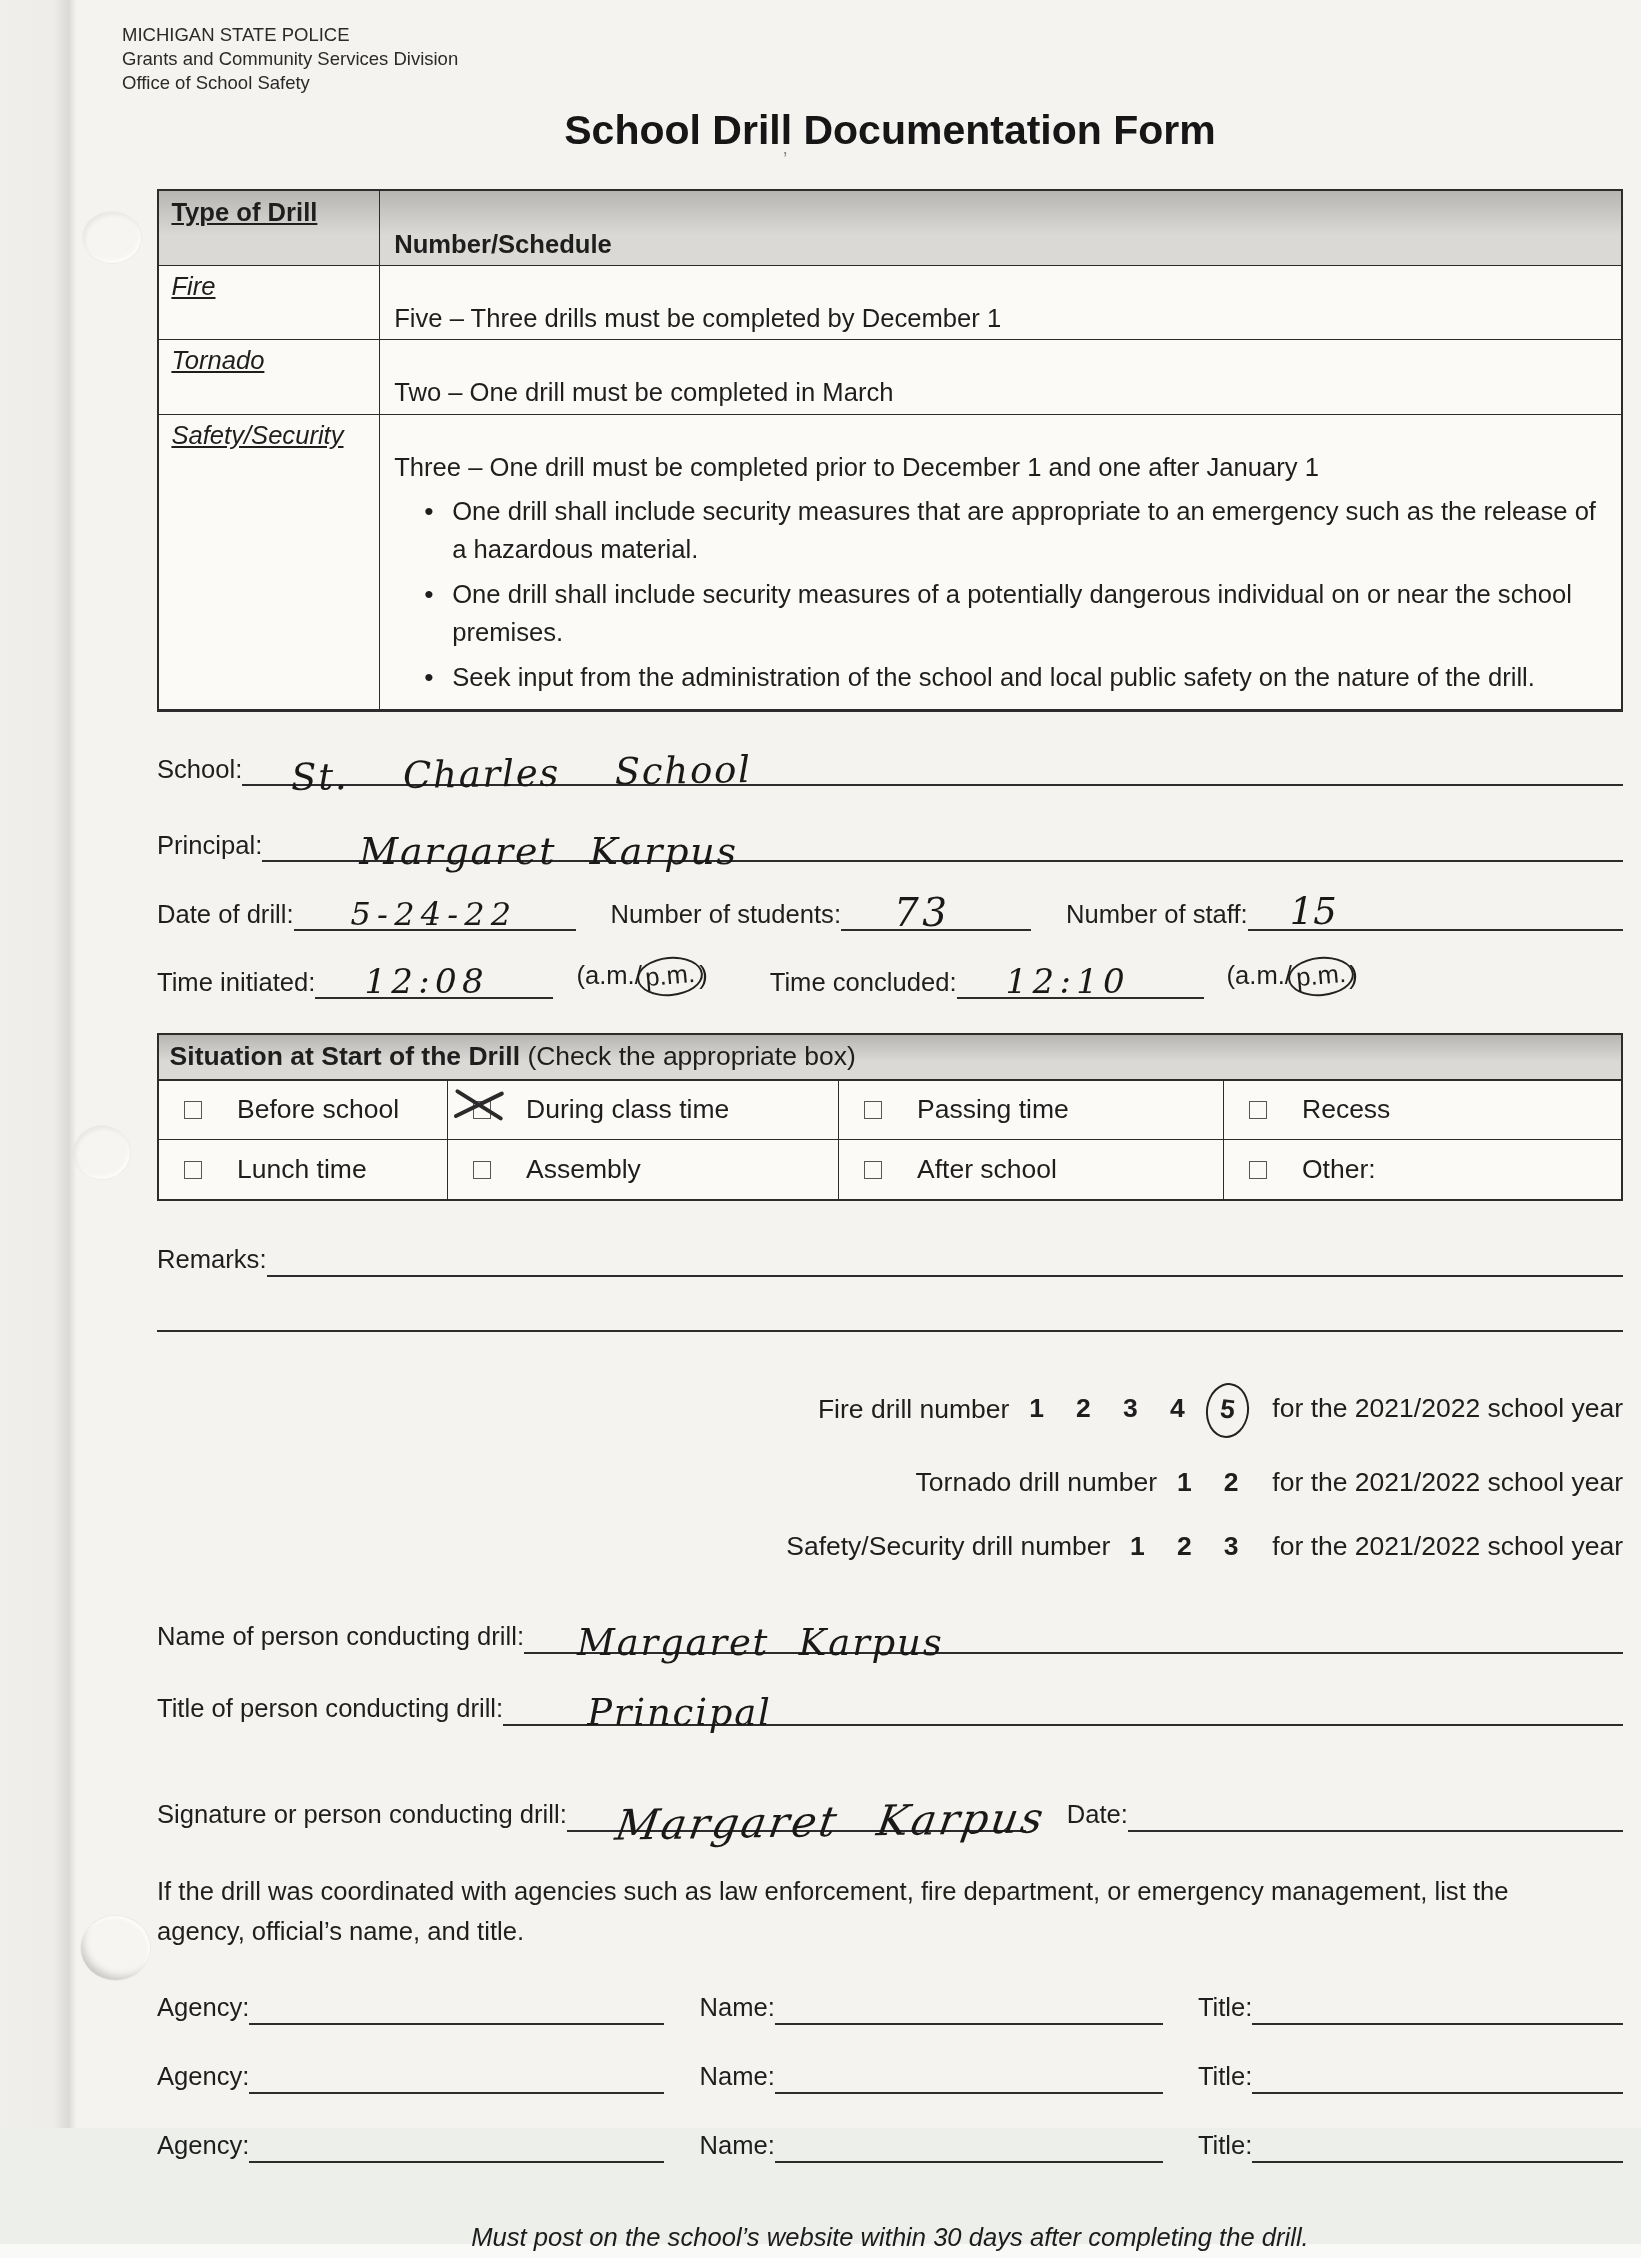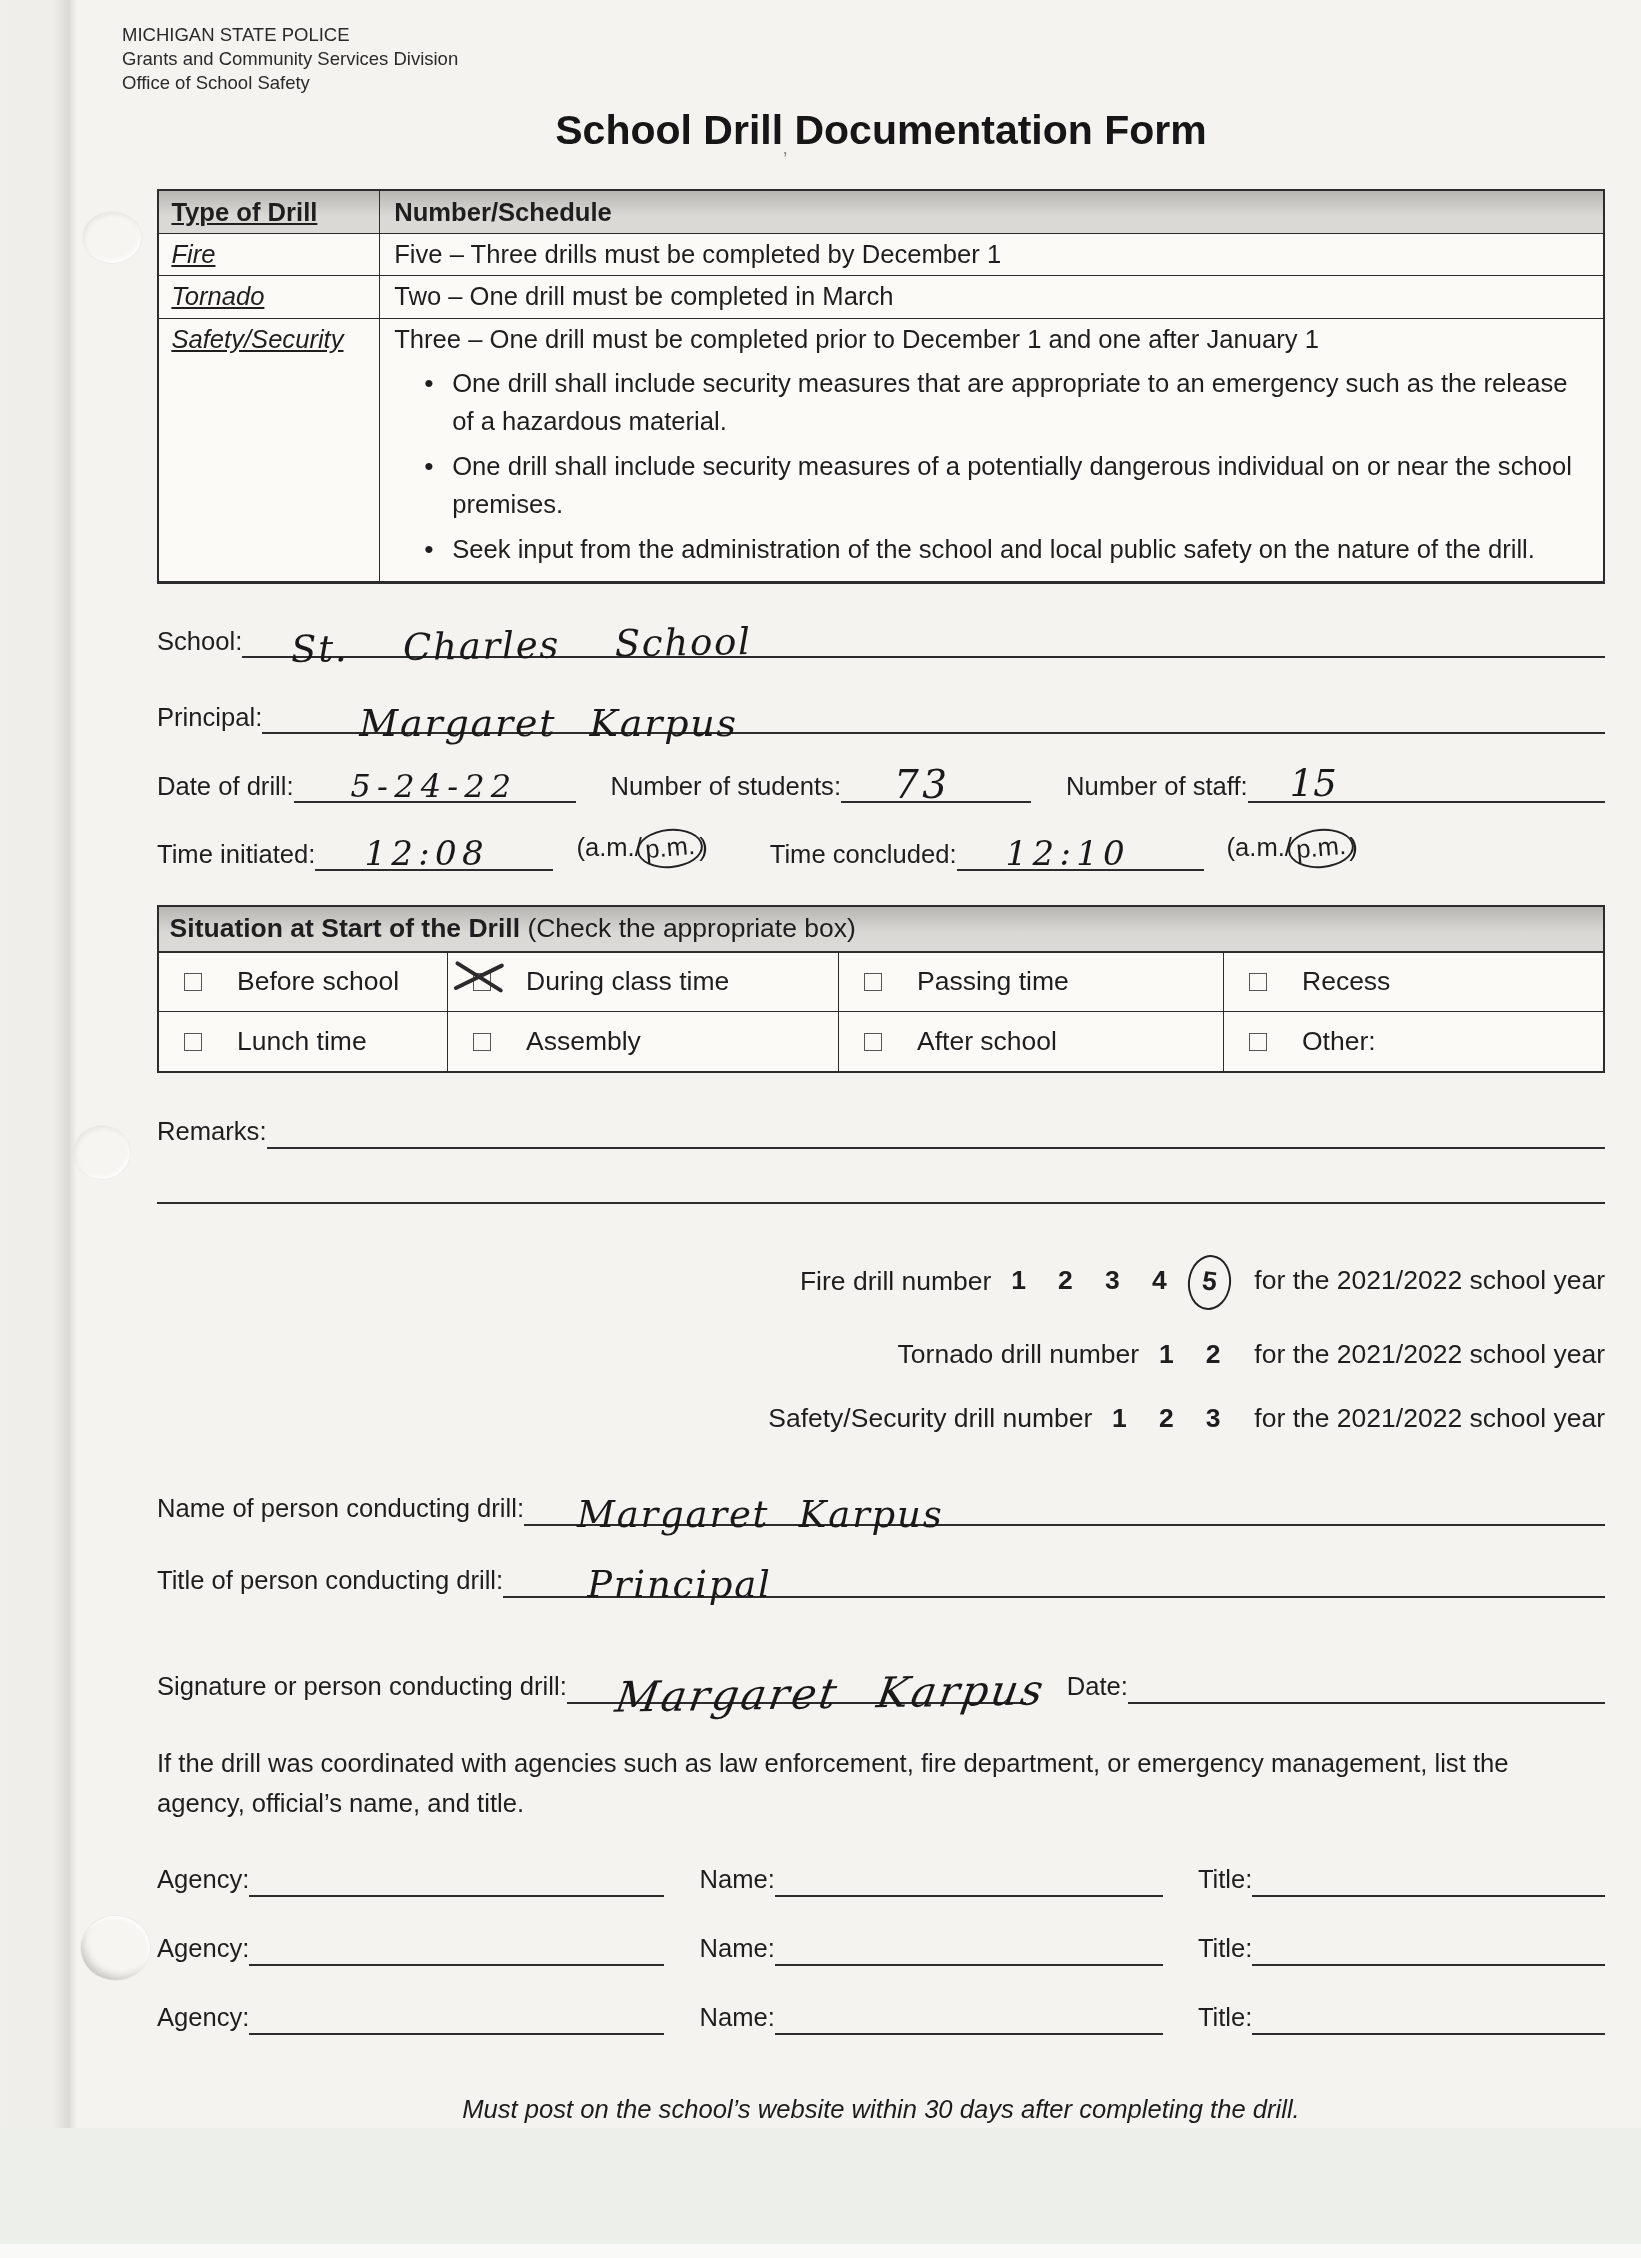--- a/index.html
+++ b/index.html
@@ -12,31 +12,31 @@
   .bottom-band{position:absolute;left:0;top:2128px;width:100%;height:116px;background:#edefeb;}
   .bottom-strip{position:absolute;left:0;top:2244px;width:100%;height:14px;background:#f9f9f7;}
   .hole{position:absolute;border-radius:50%;background:#f6f5f1;
         box-shadow:inset 1.8px 2.6px 4.4px rgba(0,0,0,.06), inset -1.8px -2.6px 3.5px rgba(255,255,255,.7), 0 0 0 0.9px rgba(0,0,0,.03);}
   .hole1{left:83px;top:212px;width:58px;height:51px;}
   .hole2{left:74px;top:1126px;width:56px;height:53px;}
   .hole3{left:81px;top:1916px;width:69px;height:64px;
          box-shadow:inset 6.2px -8px 8px -5.3px rgba(0,0,0,.20), inset -1.8px 2.6px 3.5px rgba(255,255,255,.7), 0 0 0 0.9px rgba(0,0,0,.04);}
   .speck{position:absolute;color:#8a8a86;font-size:19.4px;}
 
-  .content{position:relative;padding:23px 37px 0 157px;}
+  .content{position:relative;padding:23px 19px 0 157px;}
 
   
   .agency-head{margin-left:-35px;font-size:18.5px;line-height:24px;color:#2a2a2a;}
   .doc-title{text-align:center;font-size:41px;font-weight:bold;margin-top:12.4px;color:#161616;}
 
   
   .dtable{border:2.6px solid #2c2c2c;margin-top:35px;font-size:25.6px;background:#fbfaf7;}
   .drow{display:flex;border-bottom:1.8px solid #2c2c2c;}
   .dc1{width:199px;flex:none;padding:6.2px 8.8px 6.2px 12.4px;border-right:1.8px solid #2c2c2c;text-decoration:underline;}
-  .dc2{flex:1;padding:6.2px 10.6px 6.2px 14px;}
+  .dc2{flex:1;padding:6.2px 10.6px 6.2px 14px;margin-top:32px;}
   .dhead{background:linear-gradient(180deg,#b7b6b3,#dad9d5 60%);}
   .dhead .dc1,.dhead .dc2{font-weight:bold;}
   .it{font-style:italic;}
   .dul{list-style:none;margin:10.6px 0 3.5px;padding:0;}
   .dul li{position:relative;padding-left:58px;line-height:38px;margin-bottom:7px;}
   .dul li::before{content:"\2022";position:absolute;left:30px;top:0;font-size:26.5px;}
   .dnote{padding:8.8px 12.4px 10.6px;font-style:italic;line-height:37px;}
 
   
   .fline{display:flex;align-items:flex-end;font-size:25.6px;}

